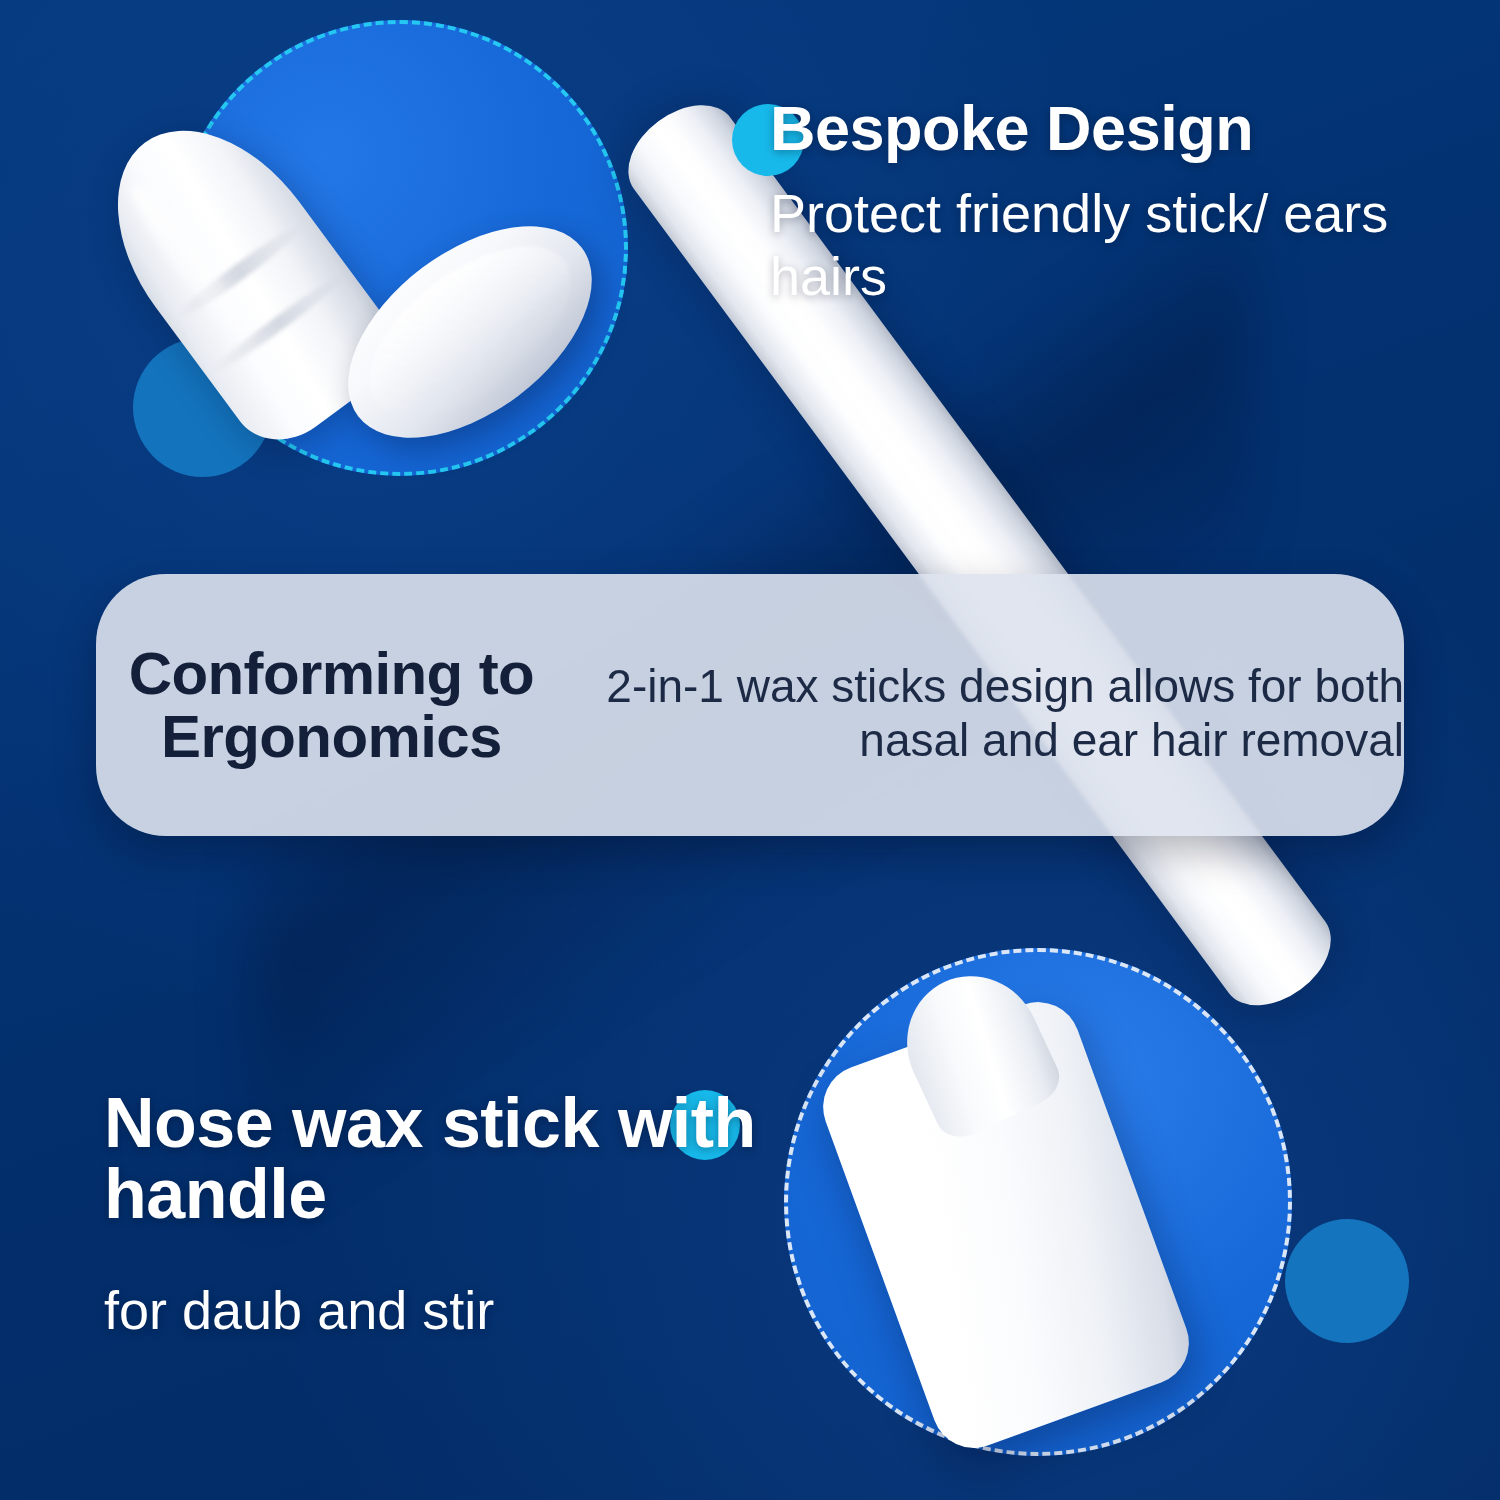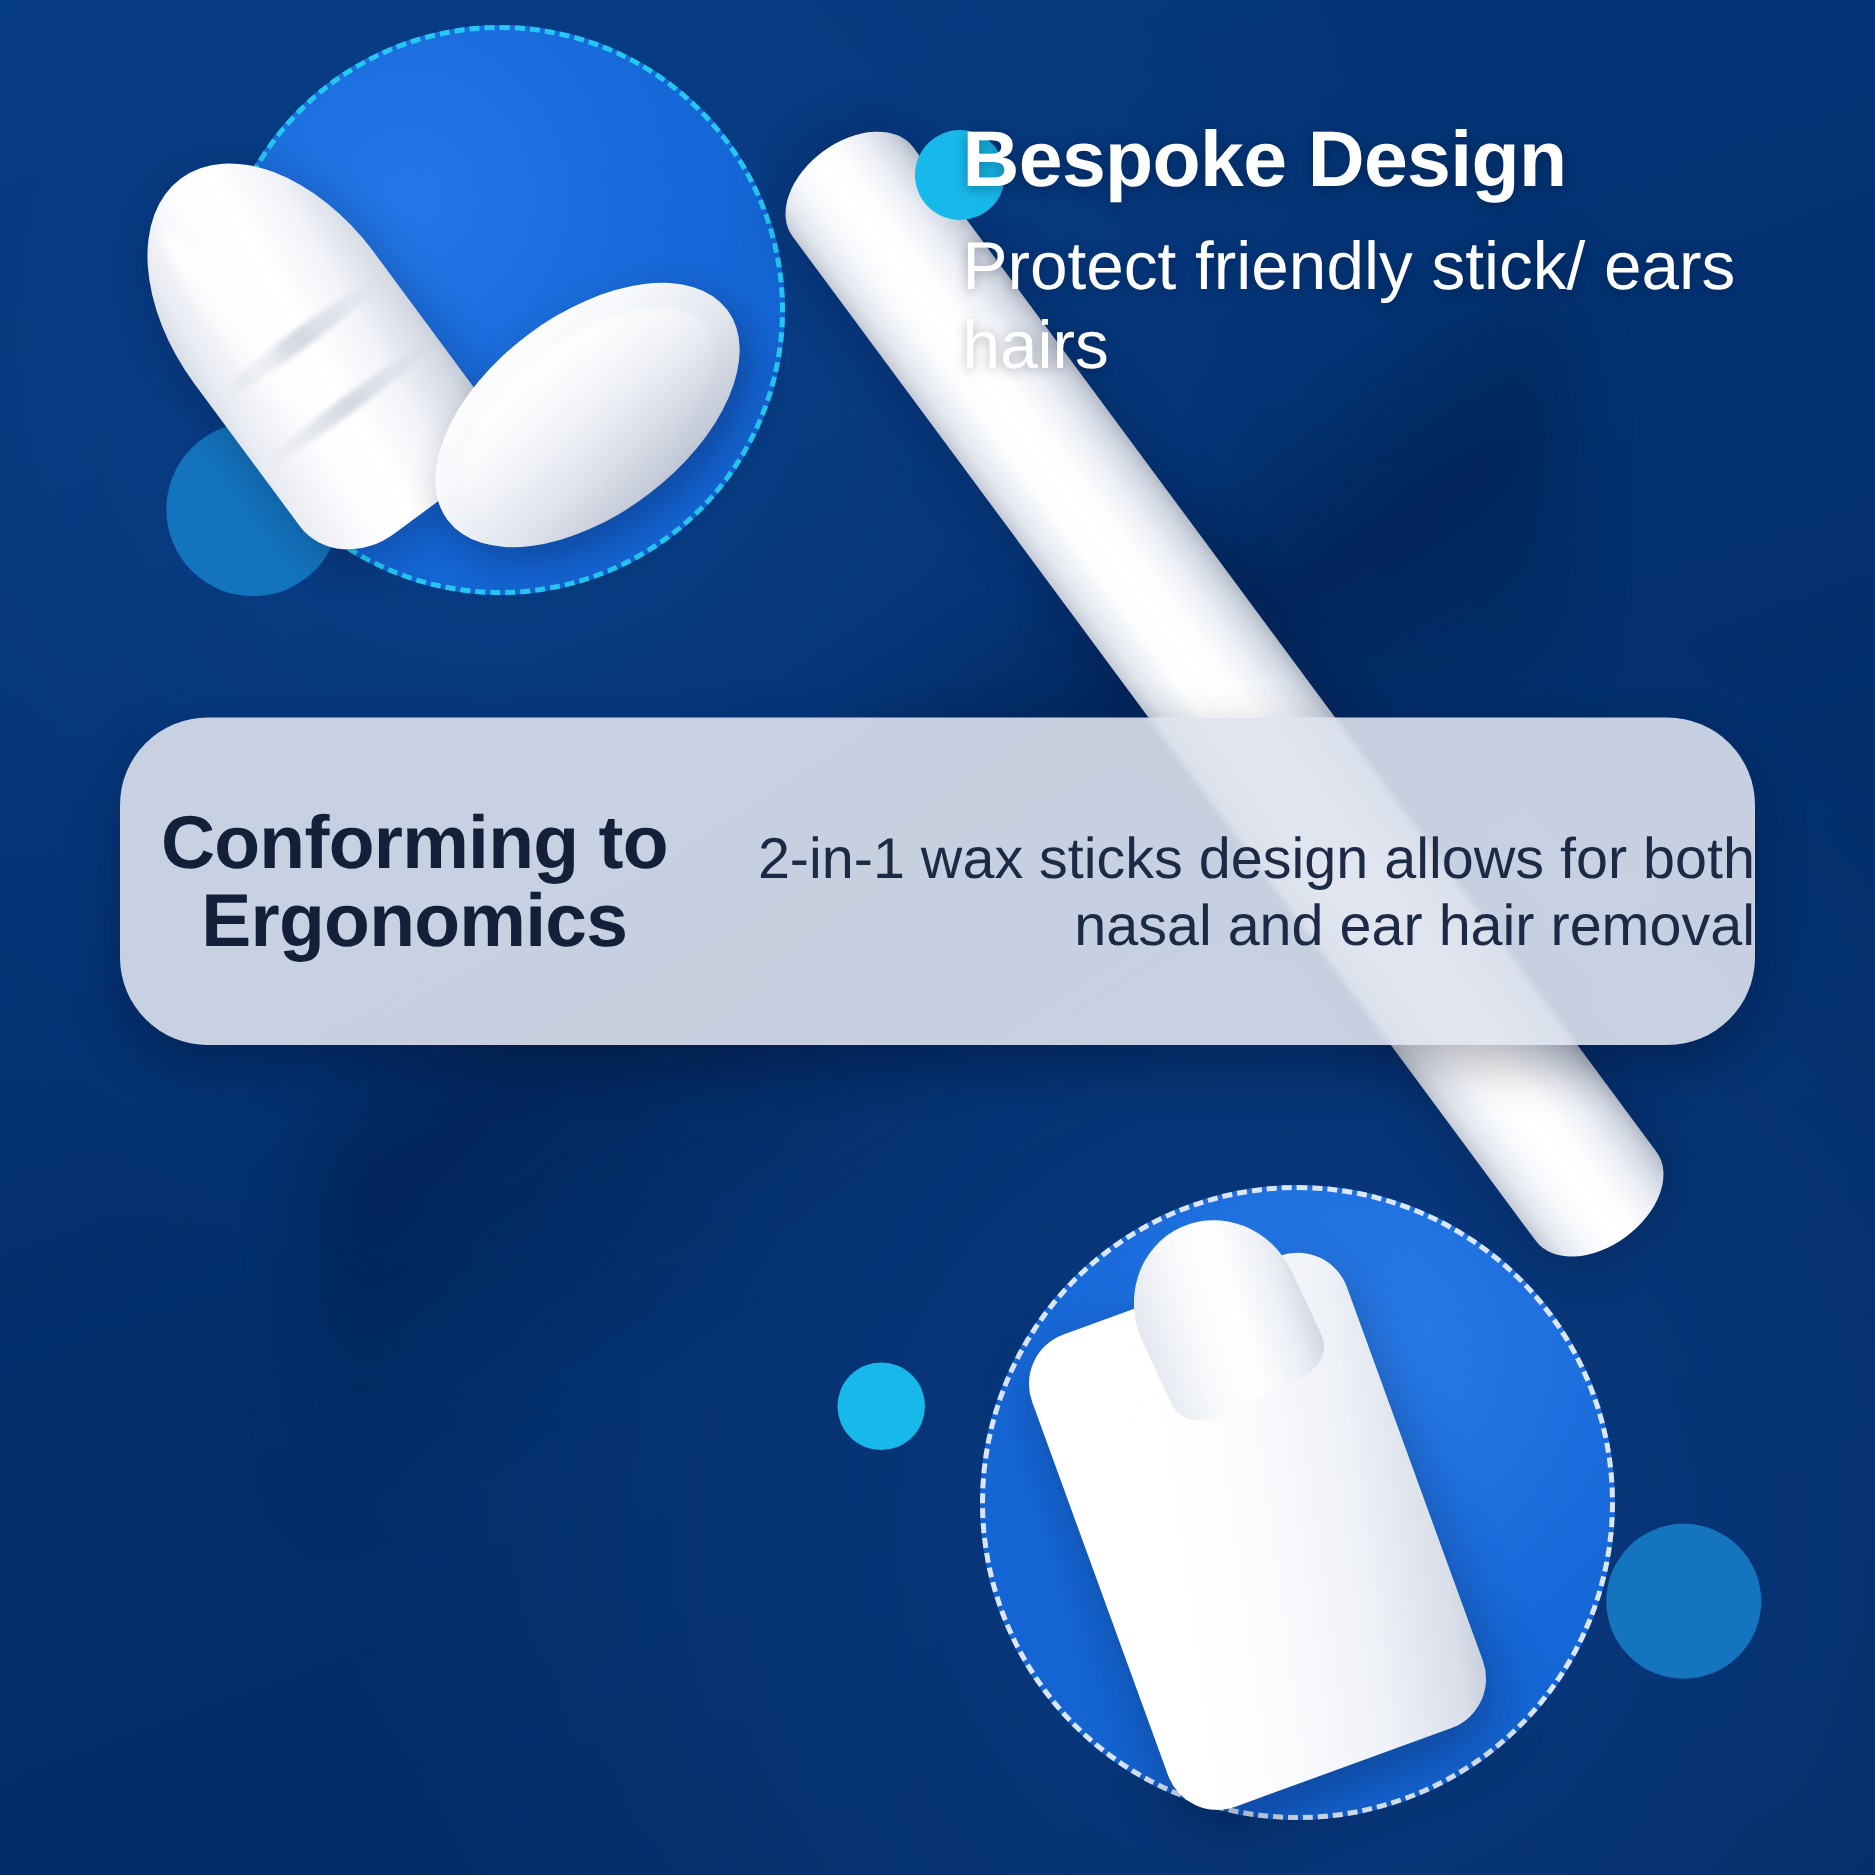--- a/index.html
+++ b/index.html
@@ -342,15 +342,17 @@
     <p class="subline">Protect friendly stick/ ears hairs</p>
   </div>
 
   <div id="center-panel">
     <h2 class="panel-title">Conforming to Ergonomics</h2>
     <p class="panel-body">2-in-1 wax sticks design allows for both nasal and ear hair removal</p>
   </div>
 
   <div class="callout" id="callout-bottom">
     <span class="accent-dot"></span>
+    <h1 class="headline">Nose wax stick with handle</h1>
+    <p class="subline">for daub and stir</p>
   </div>
 
 </div>
 
 </body></html>

